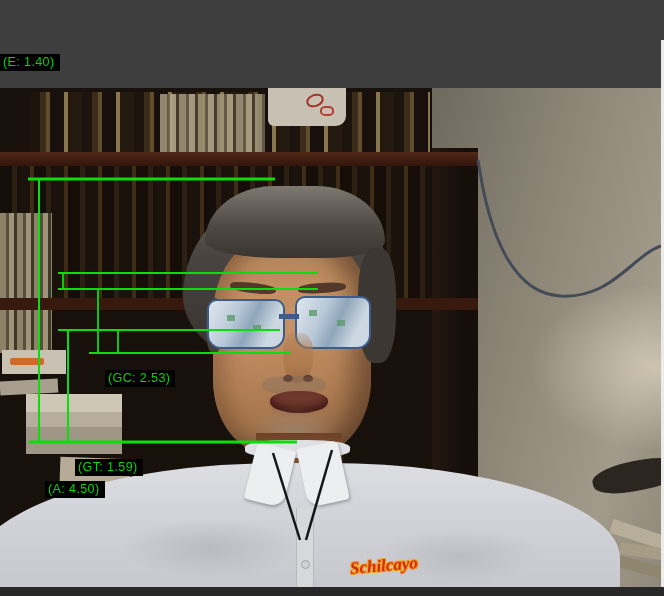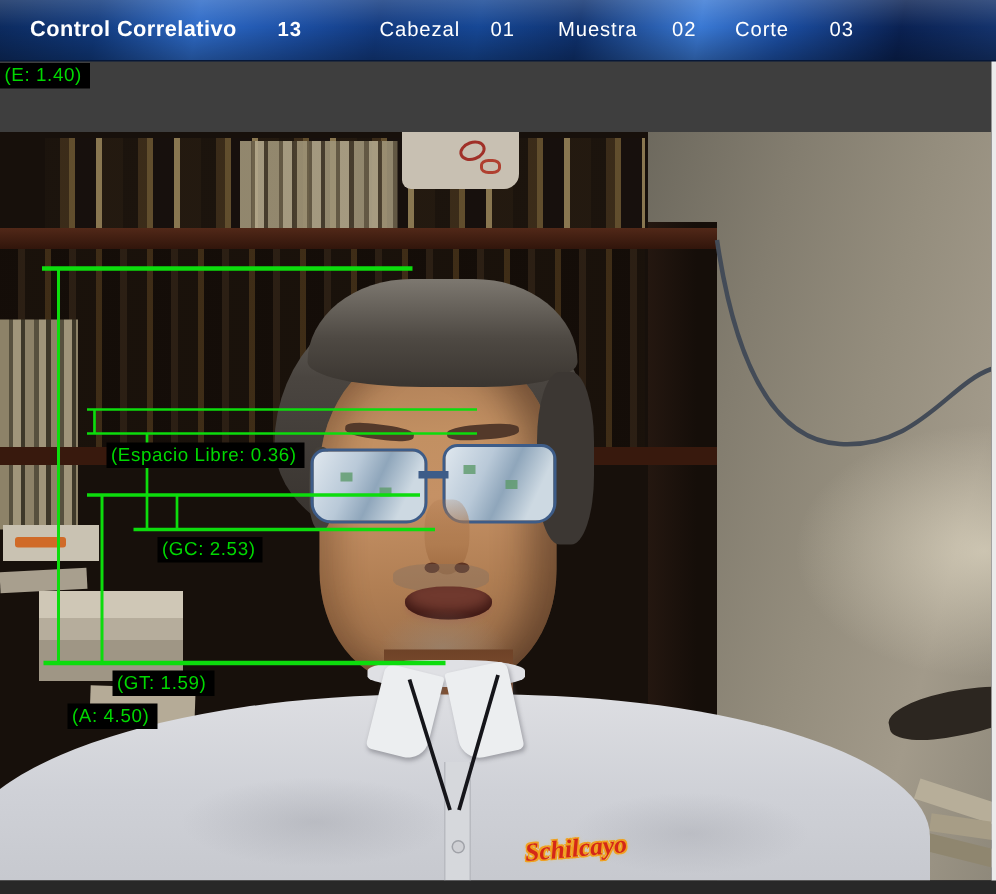--- a/index.html
+++ b/index.html
@@ -112,38 +112,27 @@
     background:radial-gradient(ellipse,rgba(150,152,160,.35),rgba(150,152,160,0) 70%);}
   .shirt-fold2{left:380px;top:440px;width:160px;height:55px;border-radius:50%;
     background:radial-gradient(ellipse,rgba(150,152,160,.3),rgba(150,152,160,0) 70%);}
   .logo{left:350px;top:468px;transform:rotate(-5deg);
     font-family:"Liberation Serif",serif;font-style:italic;font-weight:bold;font-size:17px;
     color:#d42818;text-shadow:1px 1px 0 #f0a020,-1px -1px 0 #f0a020,1px -1px 0 #f0a020,-1px 1px 0 #f0a020,0 0 3px #f8c830;}
 
   
   .overlay-svg{position:absolute;left:0;top:0;z-index:5;pointer-events:none;}
   .mlabel{position:absolute;z-index:6;background:#000;color:#00d800;
-    font-size:12.5px;line-height:14px;letter-spacing:.4px;padding:1px 5px 2px 3px;white-space:nowrap;}
+    font-size:12.5px;line-height:14px;letter-spacing:.4px;padding:1px 5px 2px 3px;white-space:nowrap;margin-top:12px;}
 </style>
 </head>
 <body>
 
 <div id="app">
 
-  <div class="header">
-    <span class="hdr-item hdr-title" style="left:20px">Control Correlativo</span>
-    <span class="hdr-item hdr-num" style="left:185px">13</span>
-
-    <span class="hdr-item" style="left:253px">Cabezal</span>
-    <span class="hdr-item" style="left:327px">01</span>
-    <span class="hdr-item" style="left:372px">Muestra</span>
-    <span class="hdr-item" style="left:448px">02</span>
-    <span class="hdr-item" style="left:490px">Corte</span>
-    <span class="hdr-item" style="left:553px">03</span>
-  </div>
 
   <div class="gray-band"></div>
   <div class="right-strip"></div>
   <div class="bottom-strip"></div>
 
   <div class="video">
     <div class="wall"></div>
     <div class="chair"></div>
     <div class="paper1"></div>
     <div class="paper2"></div>
@@ -223,18 +212,17 @@
       <path d="M58,330 L280,330" stroke-width="2.2"></path>
       <path d="M68,330 L68,442" stroke-width="2"></path>
       <path d="M98,330 L98,353" stroke-width="1.8"></path>
       <path d="M118,330 L118,353" stroke-width="1.8"></path>
       <path d="M89,353 L290,353" stroke-width="2.2"></path>
       <path d="M29,442 L297,442" stroke-width="3"></path>
     </g>
   </svg>
 
   <div class="mlabel" style="left:0;top:42px">(E: 1.40)</div>
-  <div class="mlabel" style="left:71px;top:295px">(Espacio Libre: 0.36)</div>
   <div class="mlabel" style="left:105px;top:358px">(GC: 2.53)</div>
   <div class="mlabel" style="left:75px;top:447px">(GT: 1.59)</div>
   <div class="mlabel" style="left:45px;top:469px">(A: 4.50)</div>
 
 </div>
 
 </body></html>

